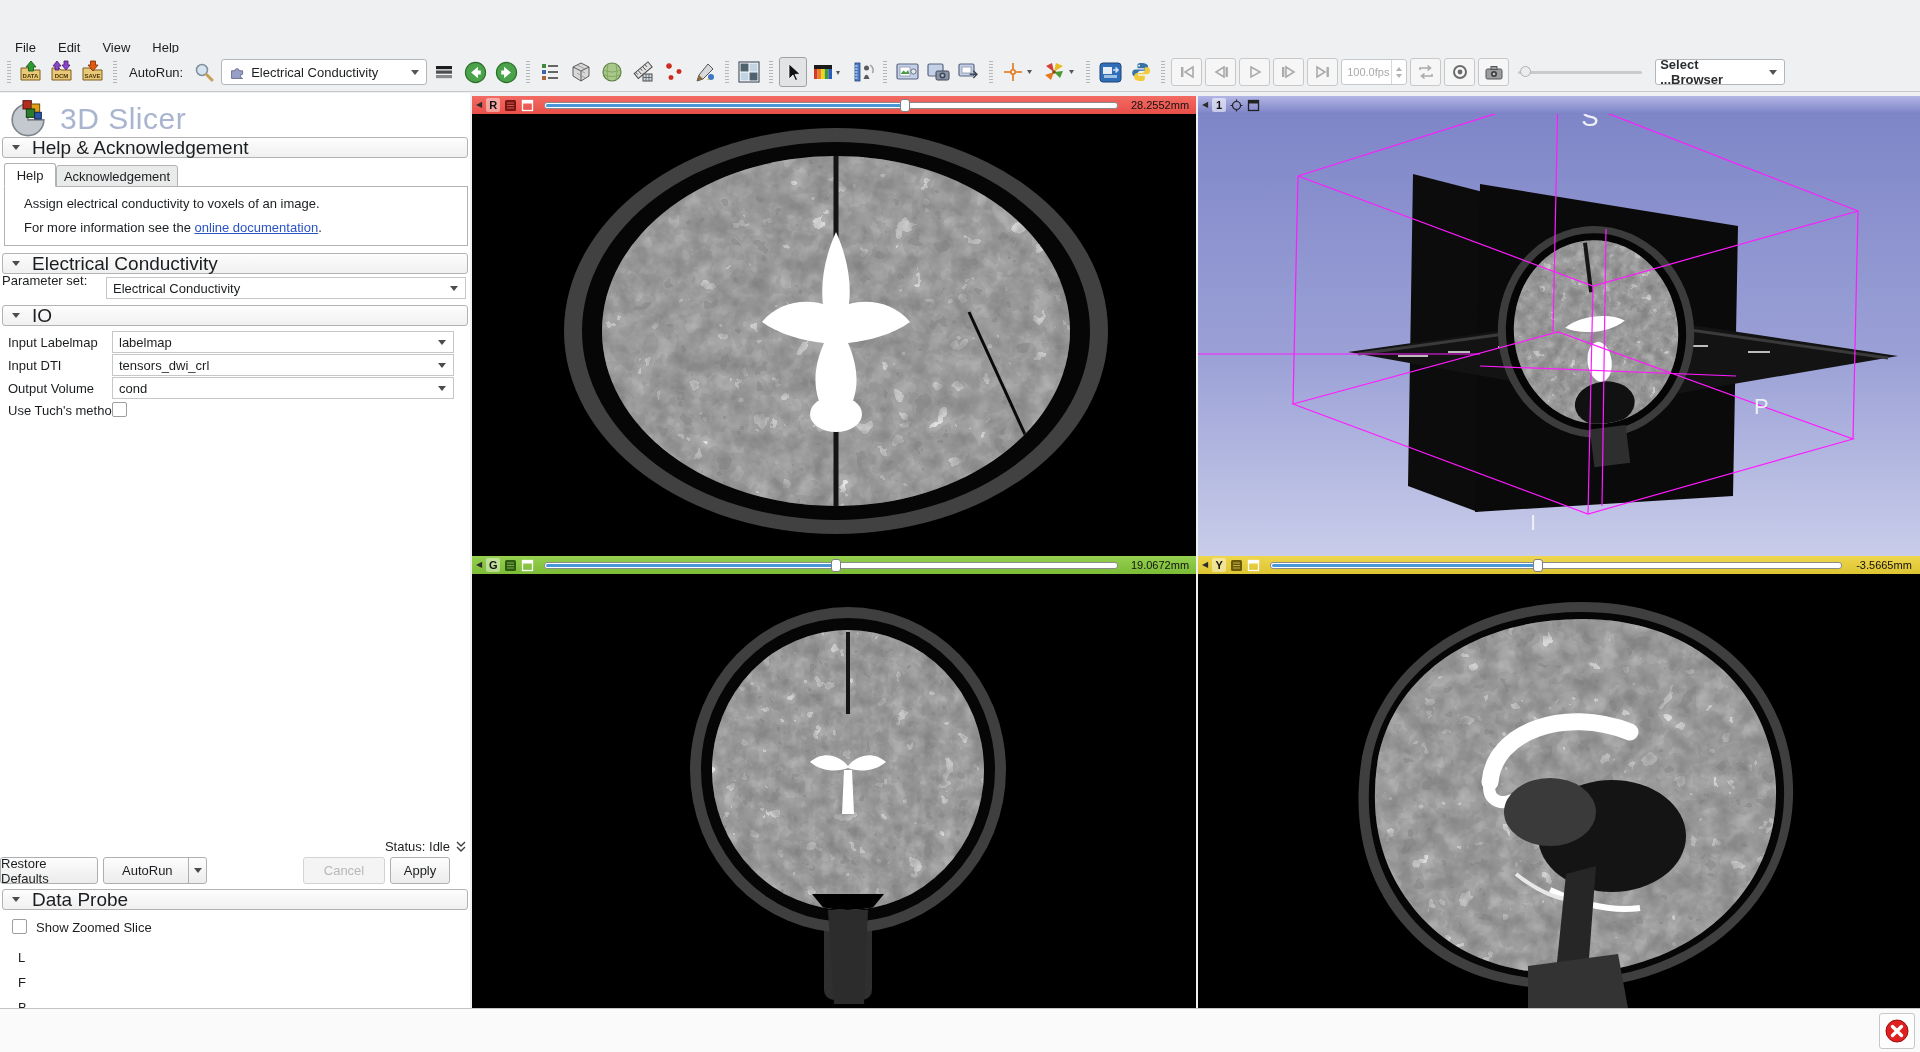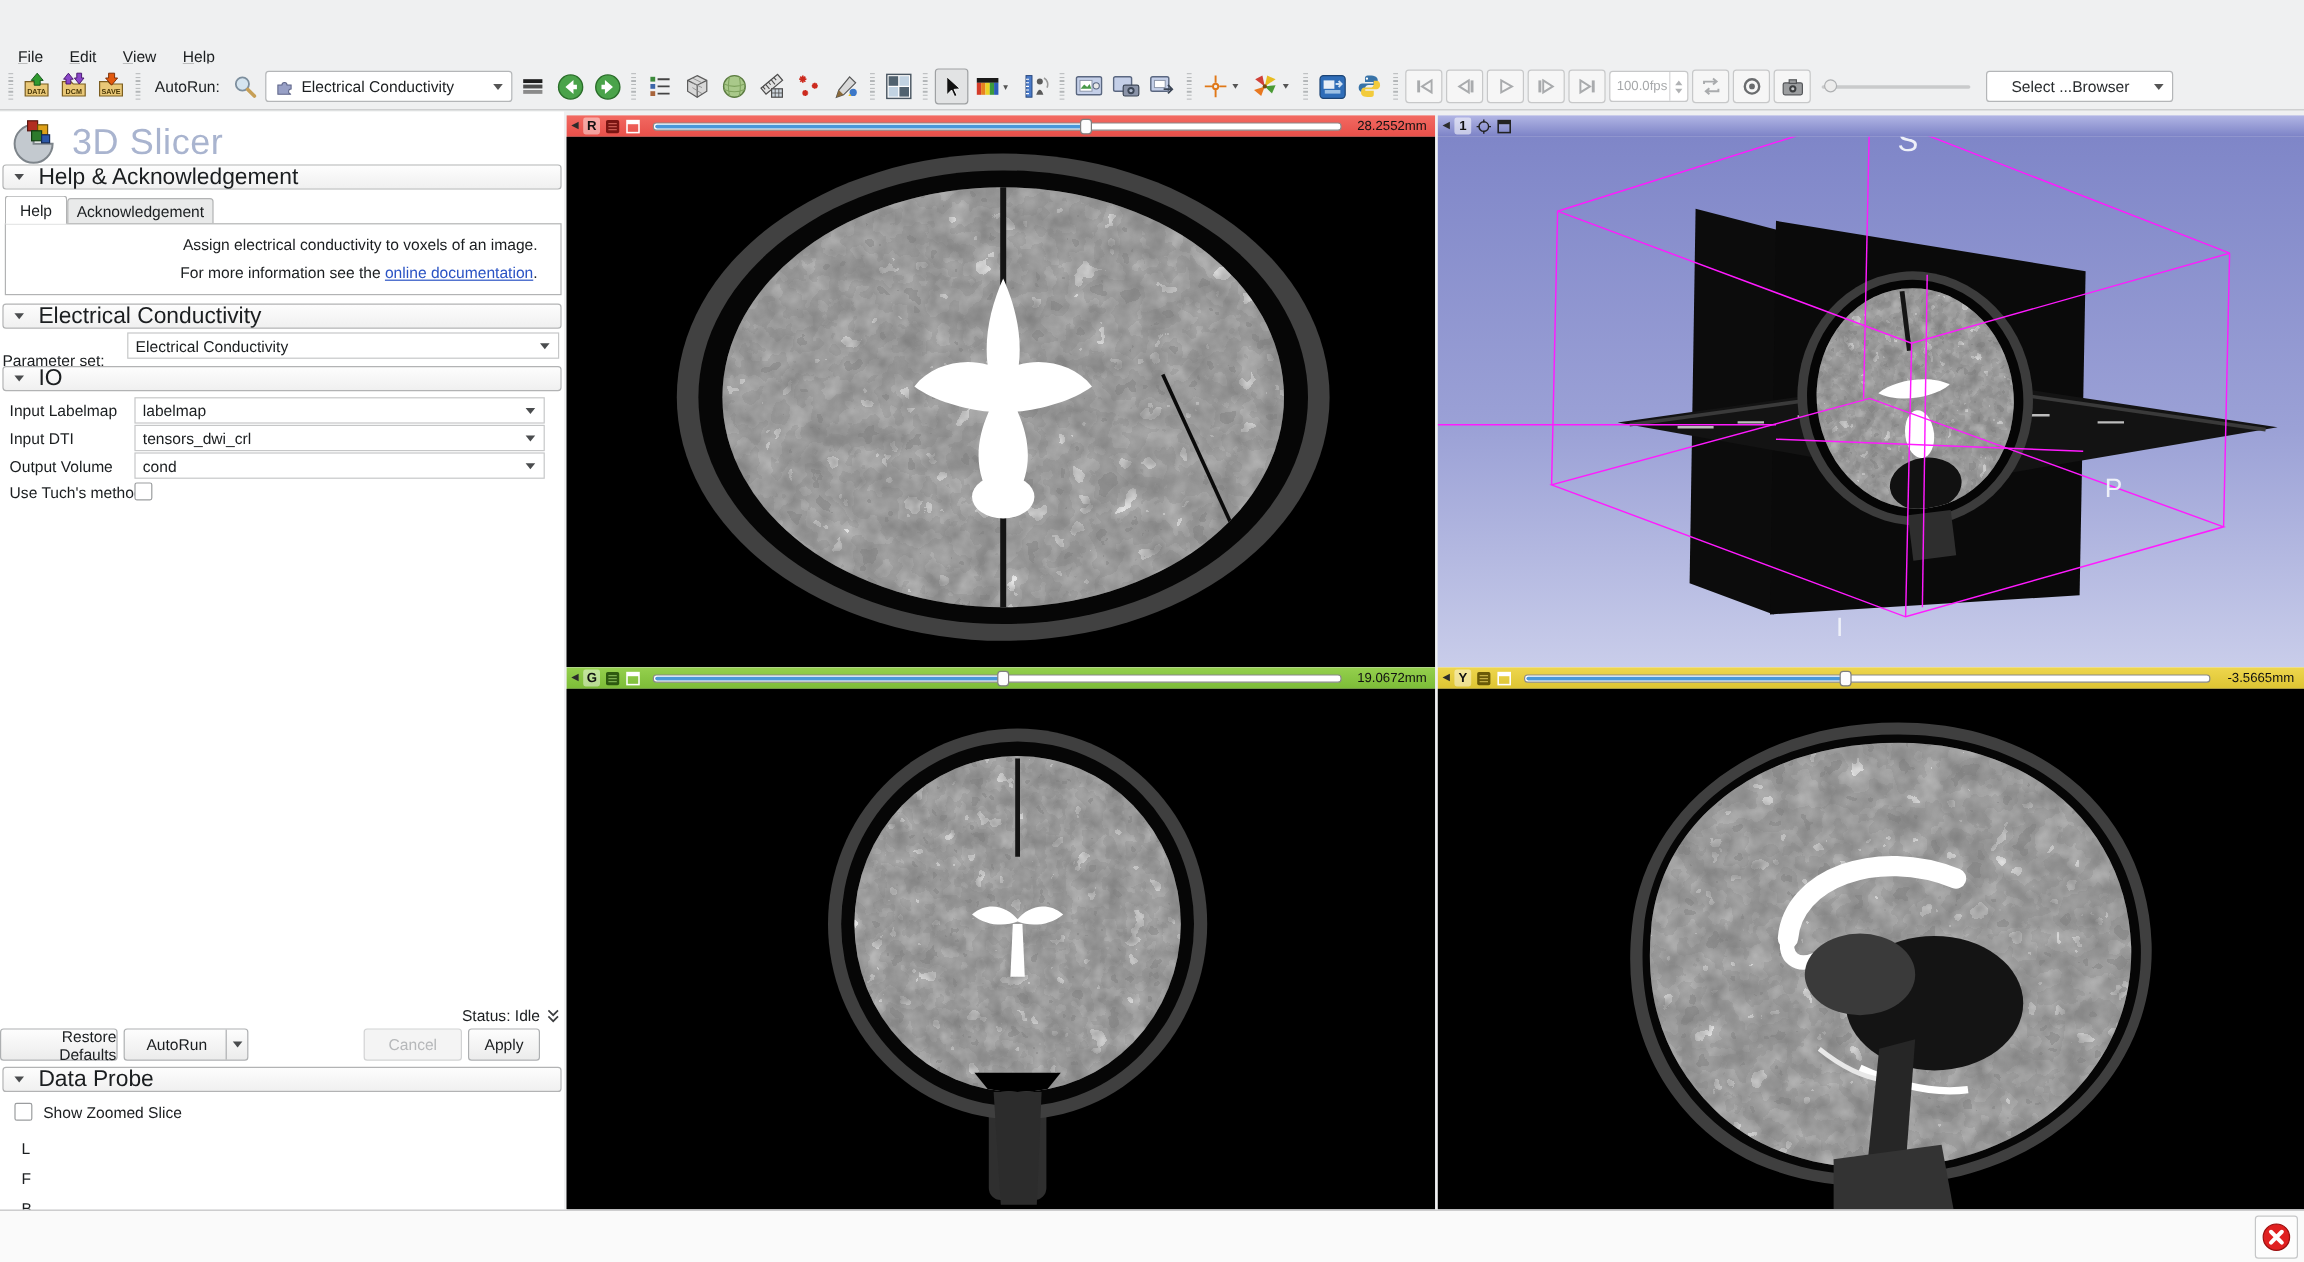--- a/index.html
+++ b/index.html
@@ -31,38 +31,38 @@
   .tbtn { width:28px; height:30px; display:flex; align-items:center; justify-content:center;
           border-radius:3px; }
   .tbtn svg { display:block; }
   .tlabel { font-size:13px; color:#1b1e20; margin:0 4px 0 6px; }
   .combo { height:26px; background:#fff; border:1px solid #b4b6b8; border-radius:3px;
            display:flex; align-items:center; font-size:13px; color:#1b1e20; position:relative; }
   .combo .arrow { width:0; height:0; border-left:4px solid transparent; border-right:4px solid transparent;
                   border-top:5px solid #555; margin:0 7px 0 8px; }
   .modules-combo { width:206px; padding-left:5px; }
   .modules-combo .txt { flex:1; white-space:nowrap; overflow:hidden; }
-  .browser-combo { width:156px; padding-left:20px; margin-left:4px; }
+  .browser-combo { width:130px; padding-left:4px; margin-left:4px;font-weight:bold; }
   .browser-combo .txt { flex:1; color:#2a2d2f; }
   .pbtn { width:31px; height:28px; border:1px solid #c7c8c9; border-radius:3px; background:#f6f6f6;
           display:flex; align-items:center; justify-content:center; }
   .fps-box { width:66px; height:26px; border:1px solid #c7c8c9; border-radius:3px; background:#fff;
              display:flex; align-items:center; font-size:11px; color:#a7a9ab; padding-left:5px; position:relative;text-align:right; }
   .fps-spin { position:absolute; right:0; top:0; bottom:0; width:15px; border-left:1px solid #d7d8d9;
               display:flex; flex-direction:column; align-items:center; justify-content:center; gap:3px; }
   .spin-up { width:0;height:0;border-left:3px solid transparent;border-right:3px solid transparent;border-bottom:4px solid #b0b2b4; }
   .spin-dn { width:0;height:0;border-left:3px solid transparent;border-right:3px solid transparent;border-top:4px solid #b0b2b4; }
   .seek-slider { width:124px; height:20px; position:relative; margin:0 6px; }
   .seek-slider .groove { position:absolute; left:0; right:0; top:9px; height:3px; background:#c9cacb; border-radius:2px; }
   .seek-slider .knob { position:absolute; left:2px; top:4px; width:11px; height:11px; border-radius:6px;
                        background:#ececec; border:1px solid #aeb0b2; }
   .cursor-btn { border:1px solid #9fa1a3; background:#e2e3e4; }
 
   
-  .panel { position:absolute; top:93px; left:0; width:470px; height:915px; background:#fff;text-align:right; }
+  .panel { position:absolute; top:93px; left:0; width:470px; height:915px; background:#fff; }
   .brand { position:absolute; top:6px; left:8px; display:flex; align-items:center; gap:12px; }
   .brand svg { width:40px; height:40px; }
   .brand .brand-text { font-size:30px; font-weight:500; color:#a9b4cf; letter-spacing:0.5px; }
   .cheader { position:absolute; left:2px; right:2px; height:21px; border:1px solid #b2b3b4; border-radius:3px;
              background:linear-gradient(#fdfdfd,#f0f0f0); display:flex; align-items:center; padding-left:9px; }
   .cheader .tri { width:0; height:0; border-left:4px solid transparent; border-right:4px solid transparent;
                   border-top:5px solid #4a4c4e; margin-right:12px; }
   .cheader .ctitle { font-size:19px; color:#1b1e20; }
   .tabs { position:absolute; left:4px; right:2px; height:24px; }
   .tab { position:absolute; top:0; height:24px; display:flex; align-items:center; justify-content:center;
@@ -446,21 +446,21 @@
     <div class="help-body" style="top:93px">
       <div>Assign electrical conductivity to voxels of an image.</div>
       <div class="line2"><span>For more information see the </span><a class="doc-link" href="#">online documentation</a><span>.</span></div>
     </div>
 
     <div class="cheader" style="top:160px">
       <span class="tri"></span>
       <span class="ctitle">Electrical Conductivity</span>
     </div>
 
-    <span class="form-label" style="top:200px;left:2px">Parameter set:</span>
+    <span class="form-label" style="top:180px;left:2px">Parameter set:</span>
     <div class="field" style="top:184px;left:106px;right:4px">
       <span>Electrical Conductivity</span>
       <span class="spring"></span>
         <span class="arrow"></span>
     </div>
 
     <div class="cheader" style="top:212px">
       <span class="tri"></span>
       <span class="ctitle">IO</span>
     </div>

